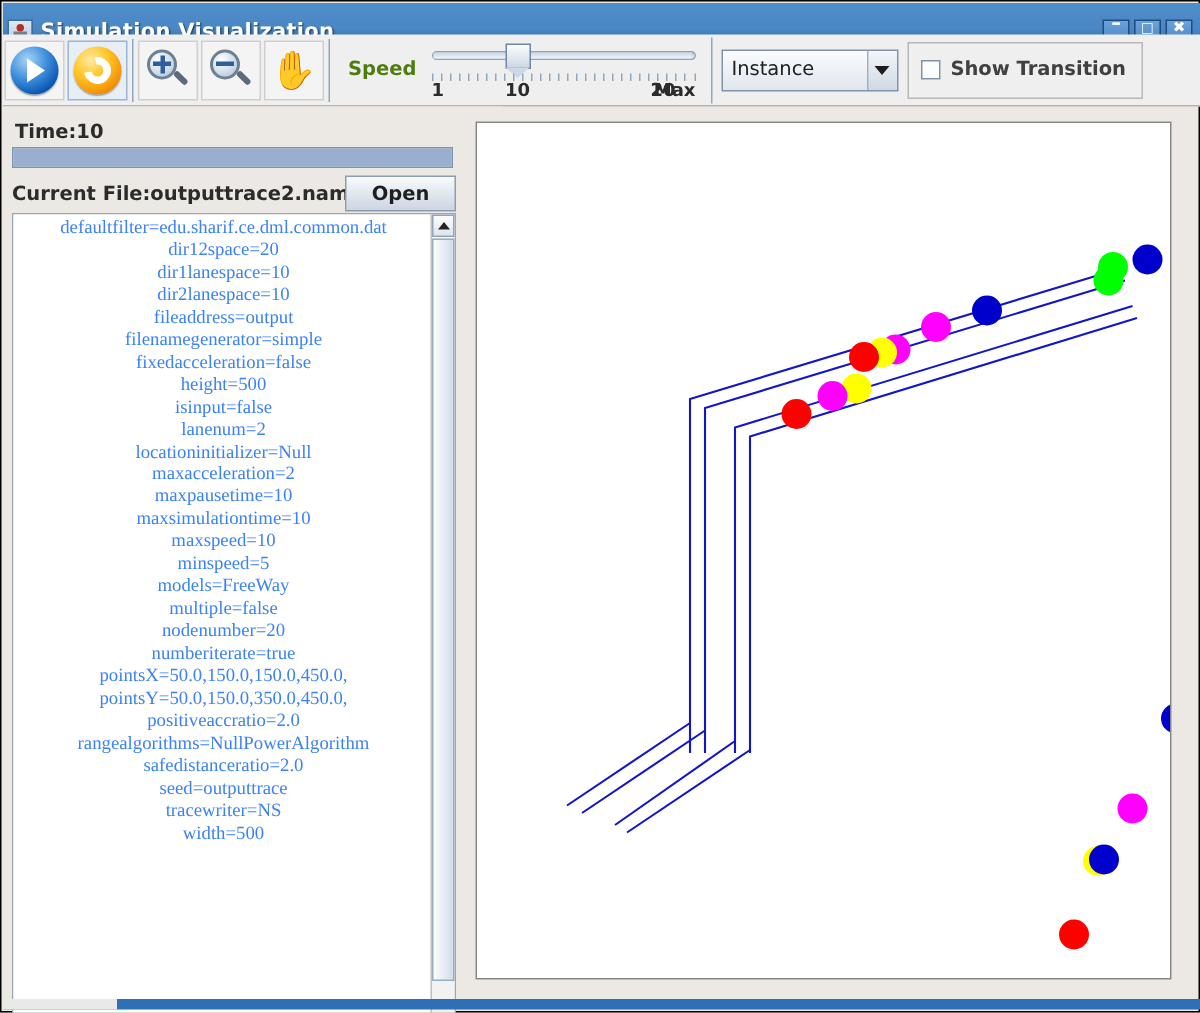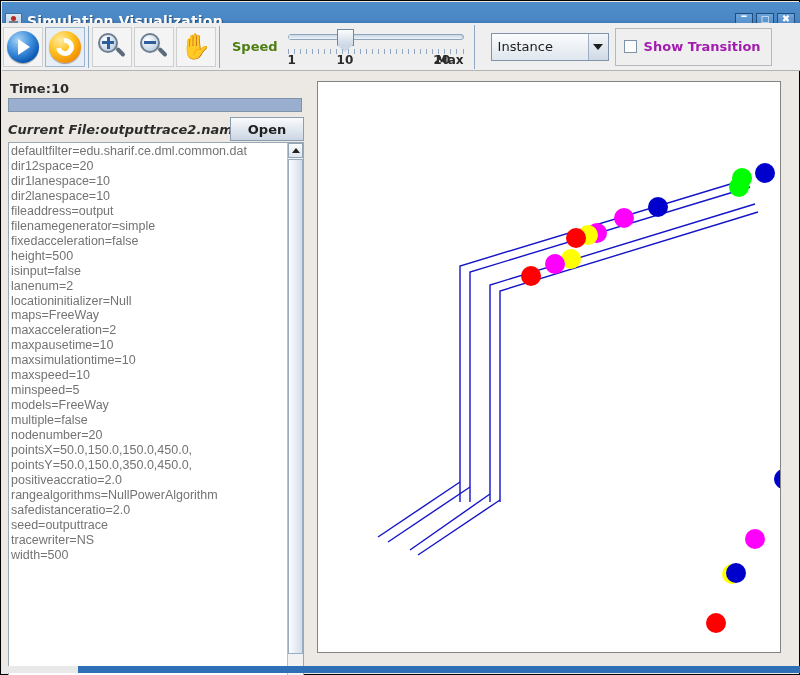--- a/index.html
+++ b/index.html
@@ -136,21 +136,21 @@
   }
   .slider-ticks i{display:block;width:1px;height:5px;background:#91a7bd;}
   .slider-labels{
     position:absolute;left:0;top:28px;width:180px;height:16px;
     font-size:12px;font-weight:bold;color:#2b2b2b;
   }
   .slider-labels span{position:absolute;white-space:nowrap;}
 
   .combo-group{
     display:flex;align-items:center;height:44px;margin-left:8px;
-    border-left:1px solid #8ea8c4;padding-left:16px;
+    border-left:1px solid #8ea8c4;padding-left:6px;
   }
   .combo{
     width:118px;height:28px;display:flex;align-items:center;
     background:linear-gradient(to bottom,#fbfcfd,#dfe6ee);
     border:1px solid #7f94aa;box-sizing:border-box;
   }
   .combo .txt{font-size:13px;color:#202020;padding-left:6px;flex:1;}
   .combo .arrowbox{
     width:19px;height:26px;border-left:1px solid #9fb0c2;
     background:linear-gradient(to bottom,#f3f6fa,#cfd9e4);
@@ -161,21 +161,21 @@
     border-top:6px solid #1d1d1d;
   }
   .checkpanel{
     display:flex;align-items:center;height:38px;margin-left:6px;
     border:1px solid #b8b8b8;padding:0 10px 0 8px;box-sizing:border-box;
   }
   .cbox{
     width:13px;height:13px;background:#fdfdfd;border:1px solid #7e93a8;
     margin-right:7px;box-sizing:border-box;
   }
-  .cb-label{font-size:13px;font-weight:bold;color:#a21caf;white-space:nowrap;}
+  .cb-label{font-size:13px;font-weight:bold;color:#404040;white-space:nowrap;}
 
   
   .leftpanel{
     position:absolute;left:1px;top:70px;width:310px;height:595px;
     background:#ece9e4;
     padding-left:23px;
   }
   .time-label{
     position:absolute;left:8px;top:10px;font-size:13px;font-weight:bold;color:#2b2b2b;
   }
@@ -186,41 +186,41 @@
   .progressbar .fill{
     height:100%;background:#9aafd0;
   }
   .filerow{
     position:absolute;left:6px;top:46px;width:296px;height:24px;
     display:flex;align-items:center;
   }
   .filerow .fname{
     font-size:13px;font-weight:bold;color:#2b2b2b;white-space:nowrap;overflow:hidden;
     flex:1;
-    font-style:italic;
   }
   .openbtn{
     width:74px;height:24px;flex:none;
     background:linear-gradient(to bottom,#fafbfc,#dfe6ee 55%,#ccd6e2);
     border:1px solid #8a9db1;box-sizing:border-box;
     display:flex;align-items:center;justify-content:center;
     font-size:13px;font-weight:bold;color:#1f1f1f;
   }
   
   .listouter{
     position:absolute;left:6px;top:71px;width:296px;height:575px;
     border:1px solid #9aa7b4;background:#ffffff;box-sizing:border-box;
   }
   .listview{
     position:absolute;left:0;top:0;right:16px;bottom:16px;
     background:#ffffff;overflow:hidden;padding:1px 0 0 2px;box-sizing:border-box;
   }
   .listview .ln{
-    font-size:12.5px;color:#737373;line-height:14.95px;white-space:nowrap;
-    font-family:Liberation Sans, sans-serif;
+    font-size:12.5px;color:#3b82f6;line-height:14.95px;white-space:nowrap;
+    font-family:Liberation Serif, serif;
+    text-align:center;
   }
   .vsb{
     position:absolute;right:0;top:0;width:16px;bottom:16px;
     background:#f2f2f2;border-left:1px solid #b9c2cb;box-sizing:border-box;
   }
   .sb-arrow{
     width:15px;height:15px;background:linear-gradient(to bottom,#fbfcfd,#dde5ed);
     border:1px solid #92a4b6;box-sizing:border-box;
     display:flex;align-items:center;justify-content:center;flex:none;
   }
@@ -385,29 +385,29 @@
           <div class="ln">dir12space=20</div>
           <div class="ln">dir1lanespace=10</div>
           <div class="ln">dir2lanespace=10</div>
           <div class="ln">fileaddress=output</div>
           <div class="ln">filenamegenerator=simple</div>
           <div class="ln">fixedacceleration=false</div>
           <div class="ln">height=500</div>
           <div class="ln">isinput=false</div>
           <div class="ln">lanenum=2</div>
           <div class="ln">locationinitializer=Null</div>
-          <div class="ln">maps=FreeWay</div>
           <div class="ln">maxacceleration=2</div>
           <div class="ln">maxpausetime=10</div>
           <div class="ln">maxsimulationtime=10</div>
           <div class="ln">maxspeed=10</div>
           <div class="ln">minspeed=5</div>
           <div class="ln">models=FreeWay</div>
           <div class="ln">multiple=false</div>
           <div class="ln">nodenumber=20</div>
+          <div class="ln">numberiterate=true</div>
           <div class="ln">pointsX=50.0,150.0,150.0,450.0,</div>
           <div class="ln">pointsY=50.0,150.0,350.0,450.0,</div>
           <div class="ln">positiveaccratio=2.0</div>
           <div class="ln">rangealgorithms=NullPowerAlgorithm</div>
           <div class="ln">safedistanceratio=2.0</div>
           <div class="ln">seed=outputtrace</div>
           <div class="ln">tracewriter=NS</div>
           <div class="ln">width=500</div>
         </div>
 

